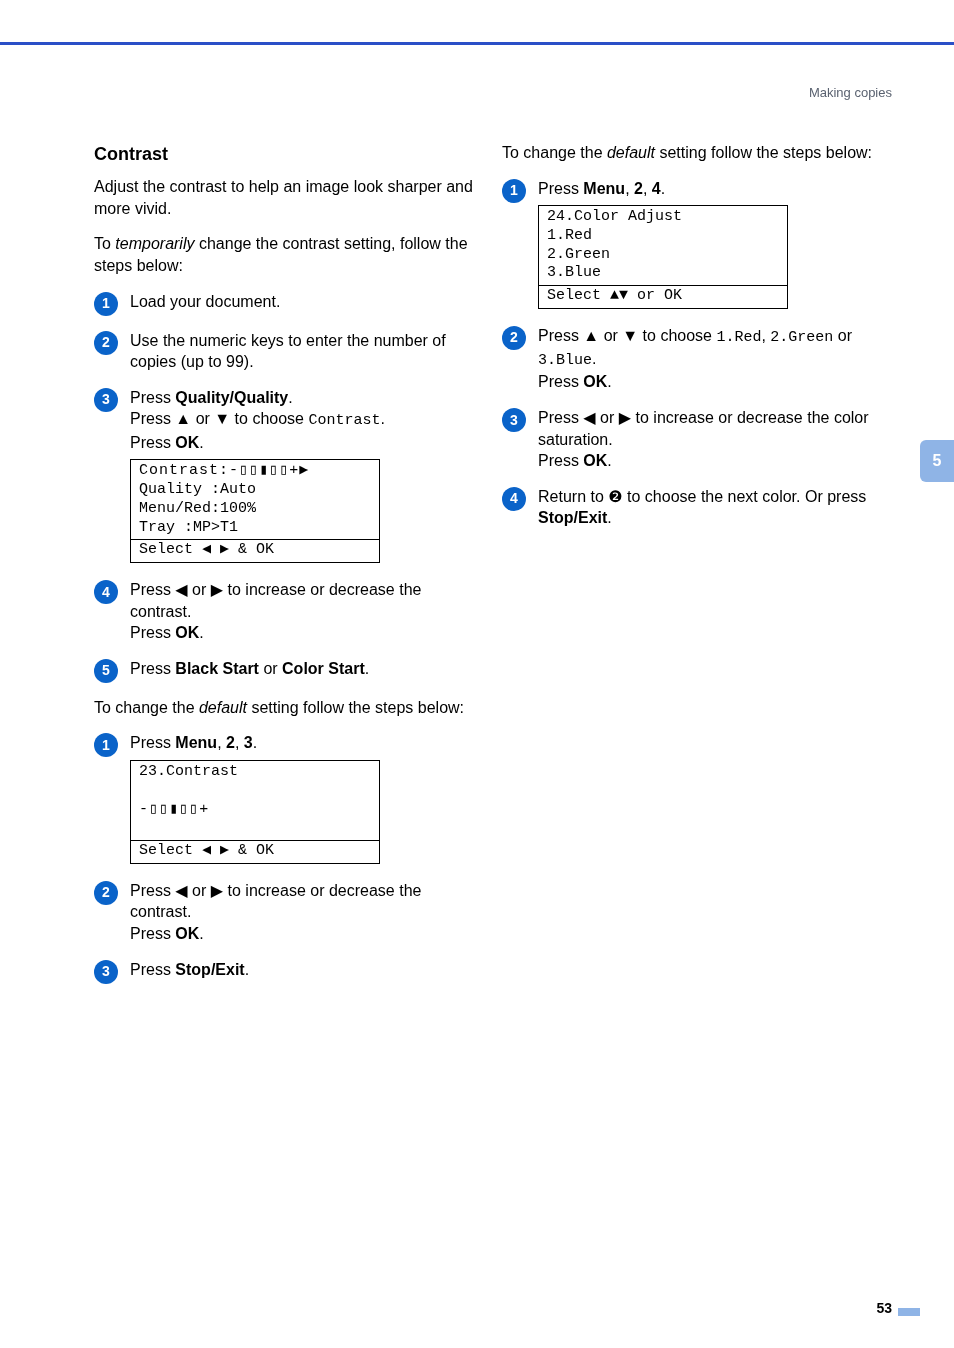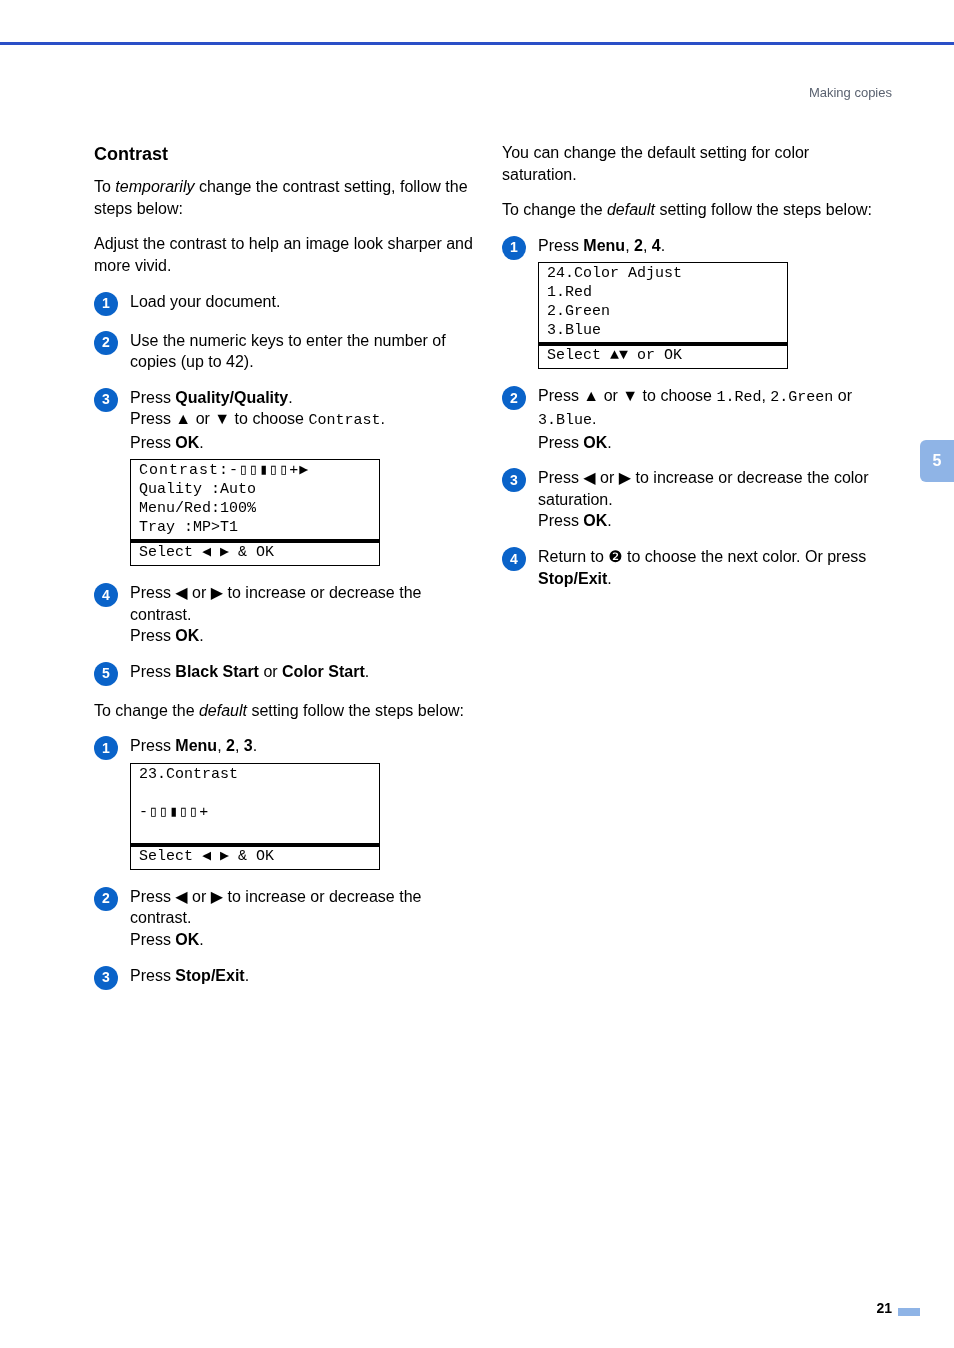--- a/index.html
+++ b/index.html
@@ -11,51 +11,51 @@
   .col-left{left:94px;top:142px}
   .col-right{left:502px;top:142px}
   h3{font-size:18px;font-weight:bold;margin:0 0 10px 0}
   p{margin:0 0 14px 0}
   .step{display:flex;margin:0 0 14px 0}
   .num{flex:0 0 24px;width:24px;height:24px;border-radius:50%;background:#0a63c9;color:#fff;font-weight:bold;font-size:14px;display:flex;align-items:center;justify-content:center;margin-right:12px;margin-top:1px}
   .step .body{flex:1}
   .mono{font-family:"Courier New",Courier,monospace;font-size:15px}
   .lcd{border:1px solid #000;border-radius:0;width:248px;margin:6px 0 2px 0;font-family:"Courier New",Courier,monospace;font-size:15px;line-height:1.25}
   .lcd .main{padding:2px 8px 2px 8px}
-  .lcd .foot{border-top:4px solid #000000;padding:1px 8px 2px 8px}
+  .lcd .foot{border-top:1px solid #000000;padding:1px 8px 2px 8px}
   .lcd .blocks{letter-spacing:1px}
   .footer{position:absolute;right:62px;bottom:30px;font-size:14px;font-weight:bold}
   .footer-bar{position:absolute;right:34px;bottom:32px;width:22px;height:8px;background:#8fb4e6}
   .b{font-weight:bold}
   .i{font-style:italic}
   .tri{font-family:Arial,sans-serif}
 </style>
 </head>
 <body>
 
 <div class="page">
   <div class="bluebar"></div>
   <div class="header-breadcrumb">Making copies</div>
   <div class="side-tab">5</div>
 
   <div class="col col-left">
     <h3>Contrast</h3>
+    <p>Adjust the contrast to help an image look sharper and more vivid.</p>
     <p>
       <span>To </span><span class="i">temporarily</span><span> change the contrast setting, follow the steps below:</span>
     </p>
-    <p>Adjust the contrast to help an image look sharper and more vivid.</p>
 
     <div class="step">
       <div class="num">1</div>
       <div class="body">Load your document.</div>
     </div>
 
     <div class="step">
       <div class="num">2</div>
-      <div class="body">Use the numeric keys to enter the number of copies (up to 42).</div>
+      <div class="body">Use the numeric keys to enter the number of copies (up to 99).</div>
     </div>
 
     <div class="step">
       <div class="num">3</div>
       <div class="body">
         <span>Press </span><span class="b">Quality/Quality</span><span>.</span><br>
         <span>Press </span><span class="tri">▲</span><span> or </span><span class="tri">▼</span><span> to choose </span><span class="mono">Contrast</span><span>.</span><br>
         <span>Press </span><span class="b">OK</span><span>.</span>
 
         <div class="lcd">
@@ -116,21 +116,20 @@
 
     <div class="step">
       <div class="num">3</div>
       <div class="body">
         <span>Press </span><span class="b">Stop/Exit</span><span>.</span>
       </div>
     </div>
   </div>
 
   <div class="col col-right">
-    <p>You can change the default setting for color saturation.</p>
     <p>
       <span>To change the </span><span class="i">default</span><span> setting follow the steps below:</span>
     </p>
 
     <div class="step">
       <div class="num">1</div>
       <div class="body">
         <span>Press </span><span class="b">Menu</span><span>, </span><span class="b">2</span><span>, </span><span class="b">4</span><span>.</span>
 
         <div class="lcd">
@@ -162,15 +161,15 @@
     </div>
 
     <div class="step">
       <div class="num">4</div>
       <div class="body">
         <span>Return to </span><span>❷</span><span> to choose the next color. Or press </span><span class="b">Stop/Exit</span><span>.</span>
       </div>
     </div>
   </div>
 
-  <div class="footer">21</div>
+  <div class="footer">53</div>
   <div class="footer-bar"></div>
 </div>
 
 </body></html>

